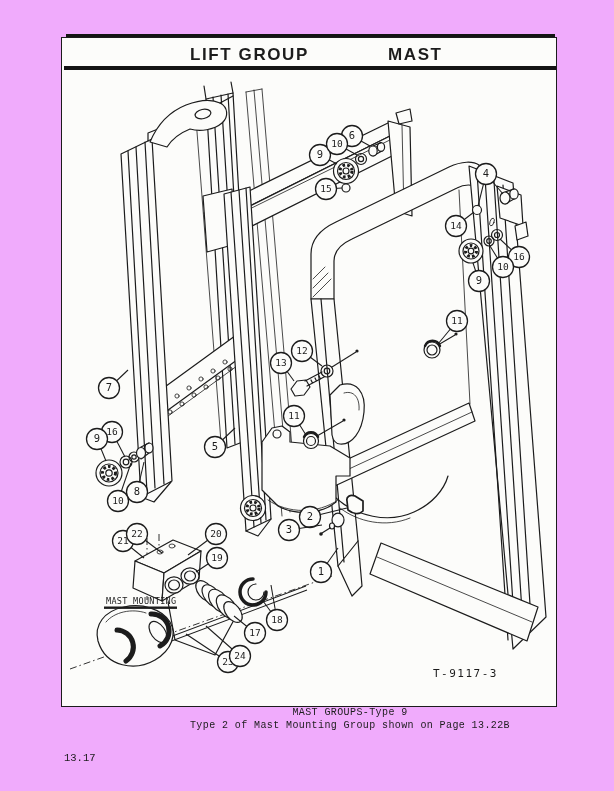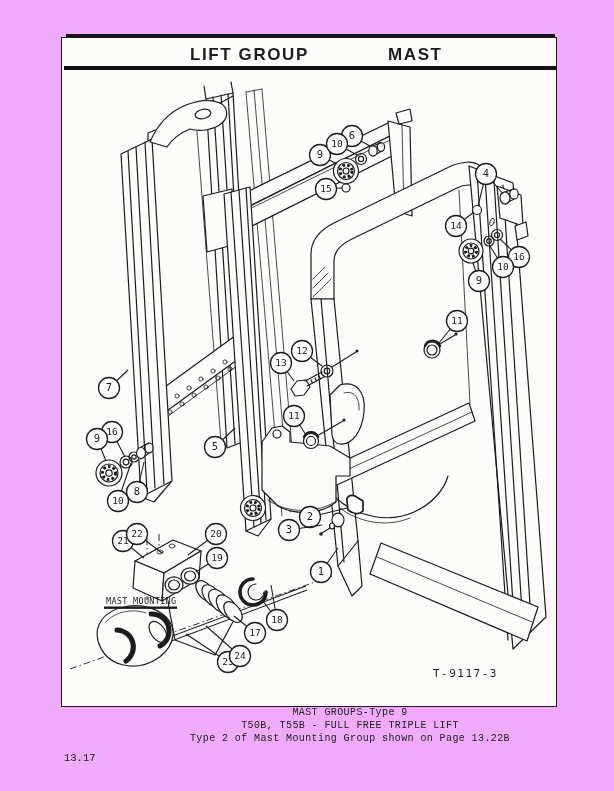--- a/index.html
+++ b/index.html
@@ -383,17 +383,16 @@
             <text x="240" y="659.4" class="cot" font-size="9.5">24</text>
           </g>
         </g>
     </g>
 
     <text class="lbl" x="433" y="677" font-size="11" letter-spacing="1.5">T-9117-3</text>
   </svg>
 
   <div class="captions">
     <div>MAST GROUPS-Type 9</div>
-    <div>T50B, T55B - FULL FREE TRIPLE LIFT</div>
     <div>Type 2 of Mast Mounting Group shown on Page 13.22B</div>
   </div>
   <div class="page-number">13.17</div>
 </div>
 
 </body></html>

